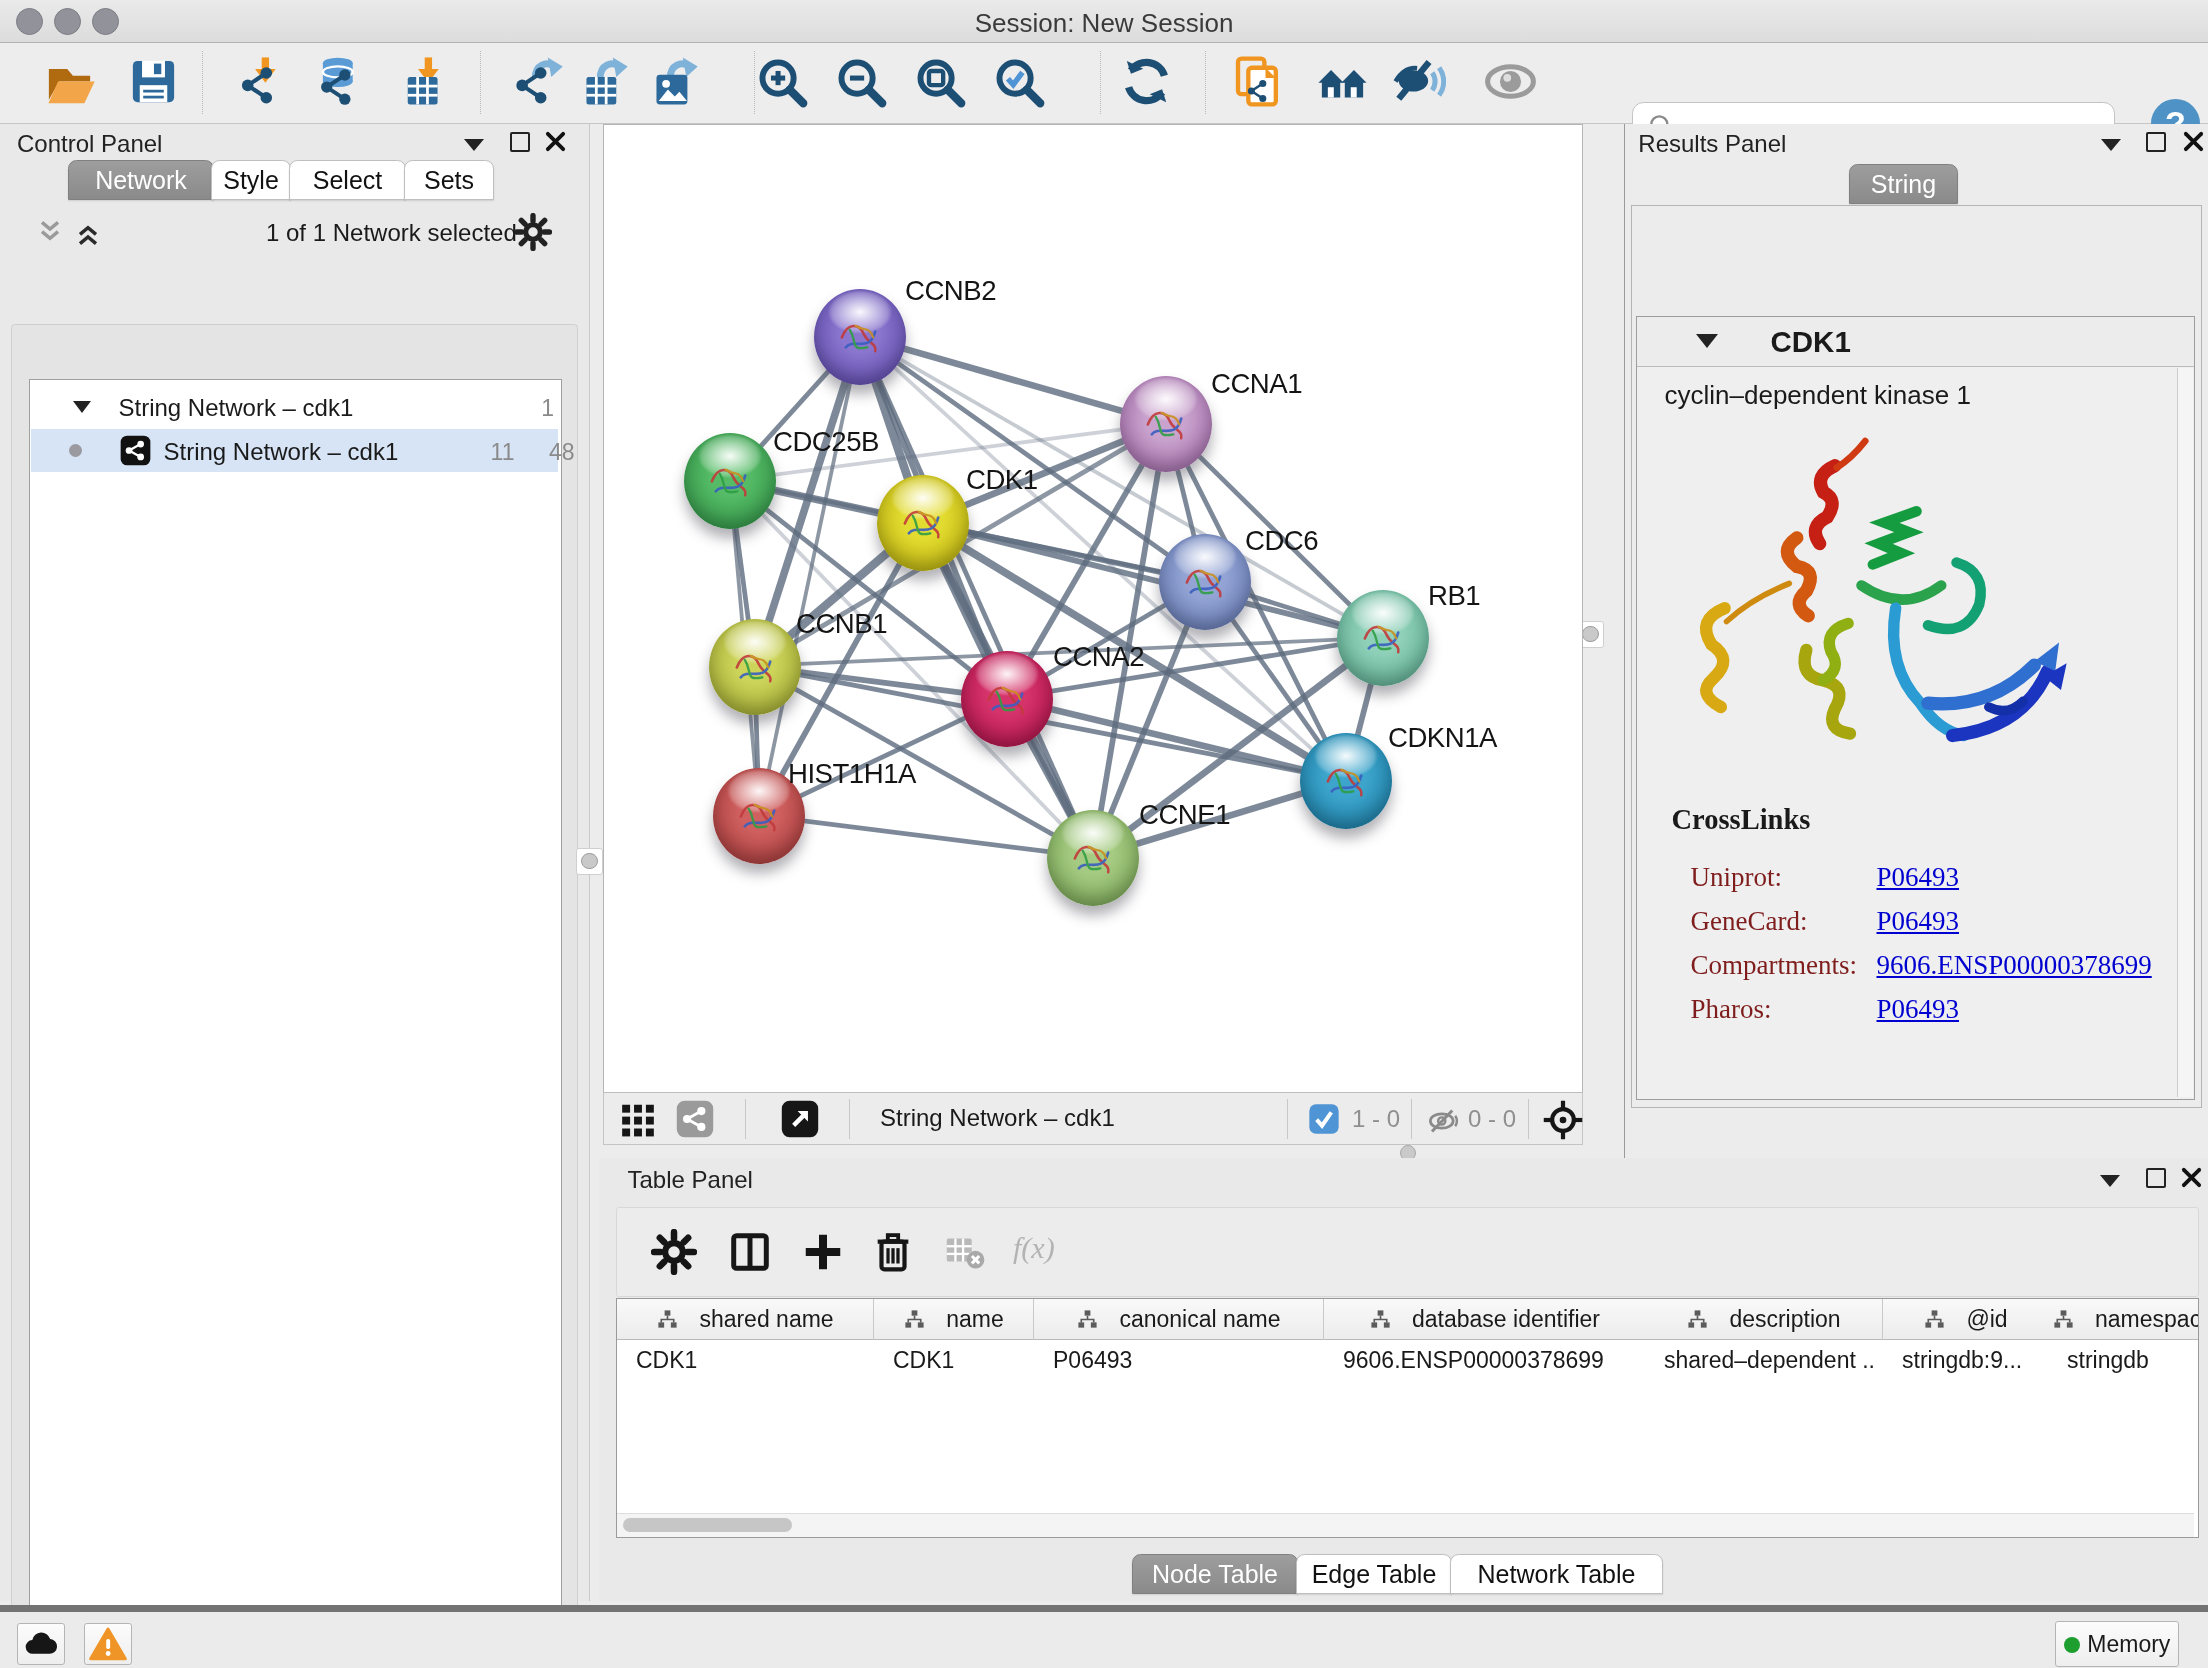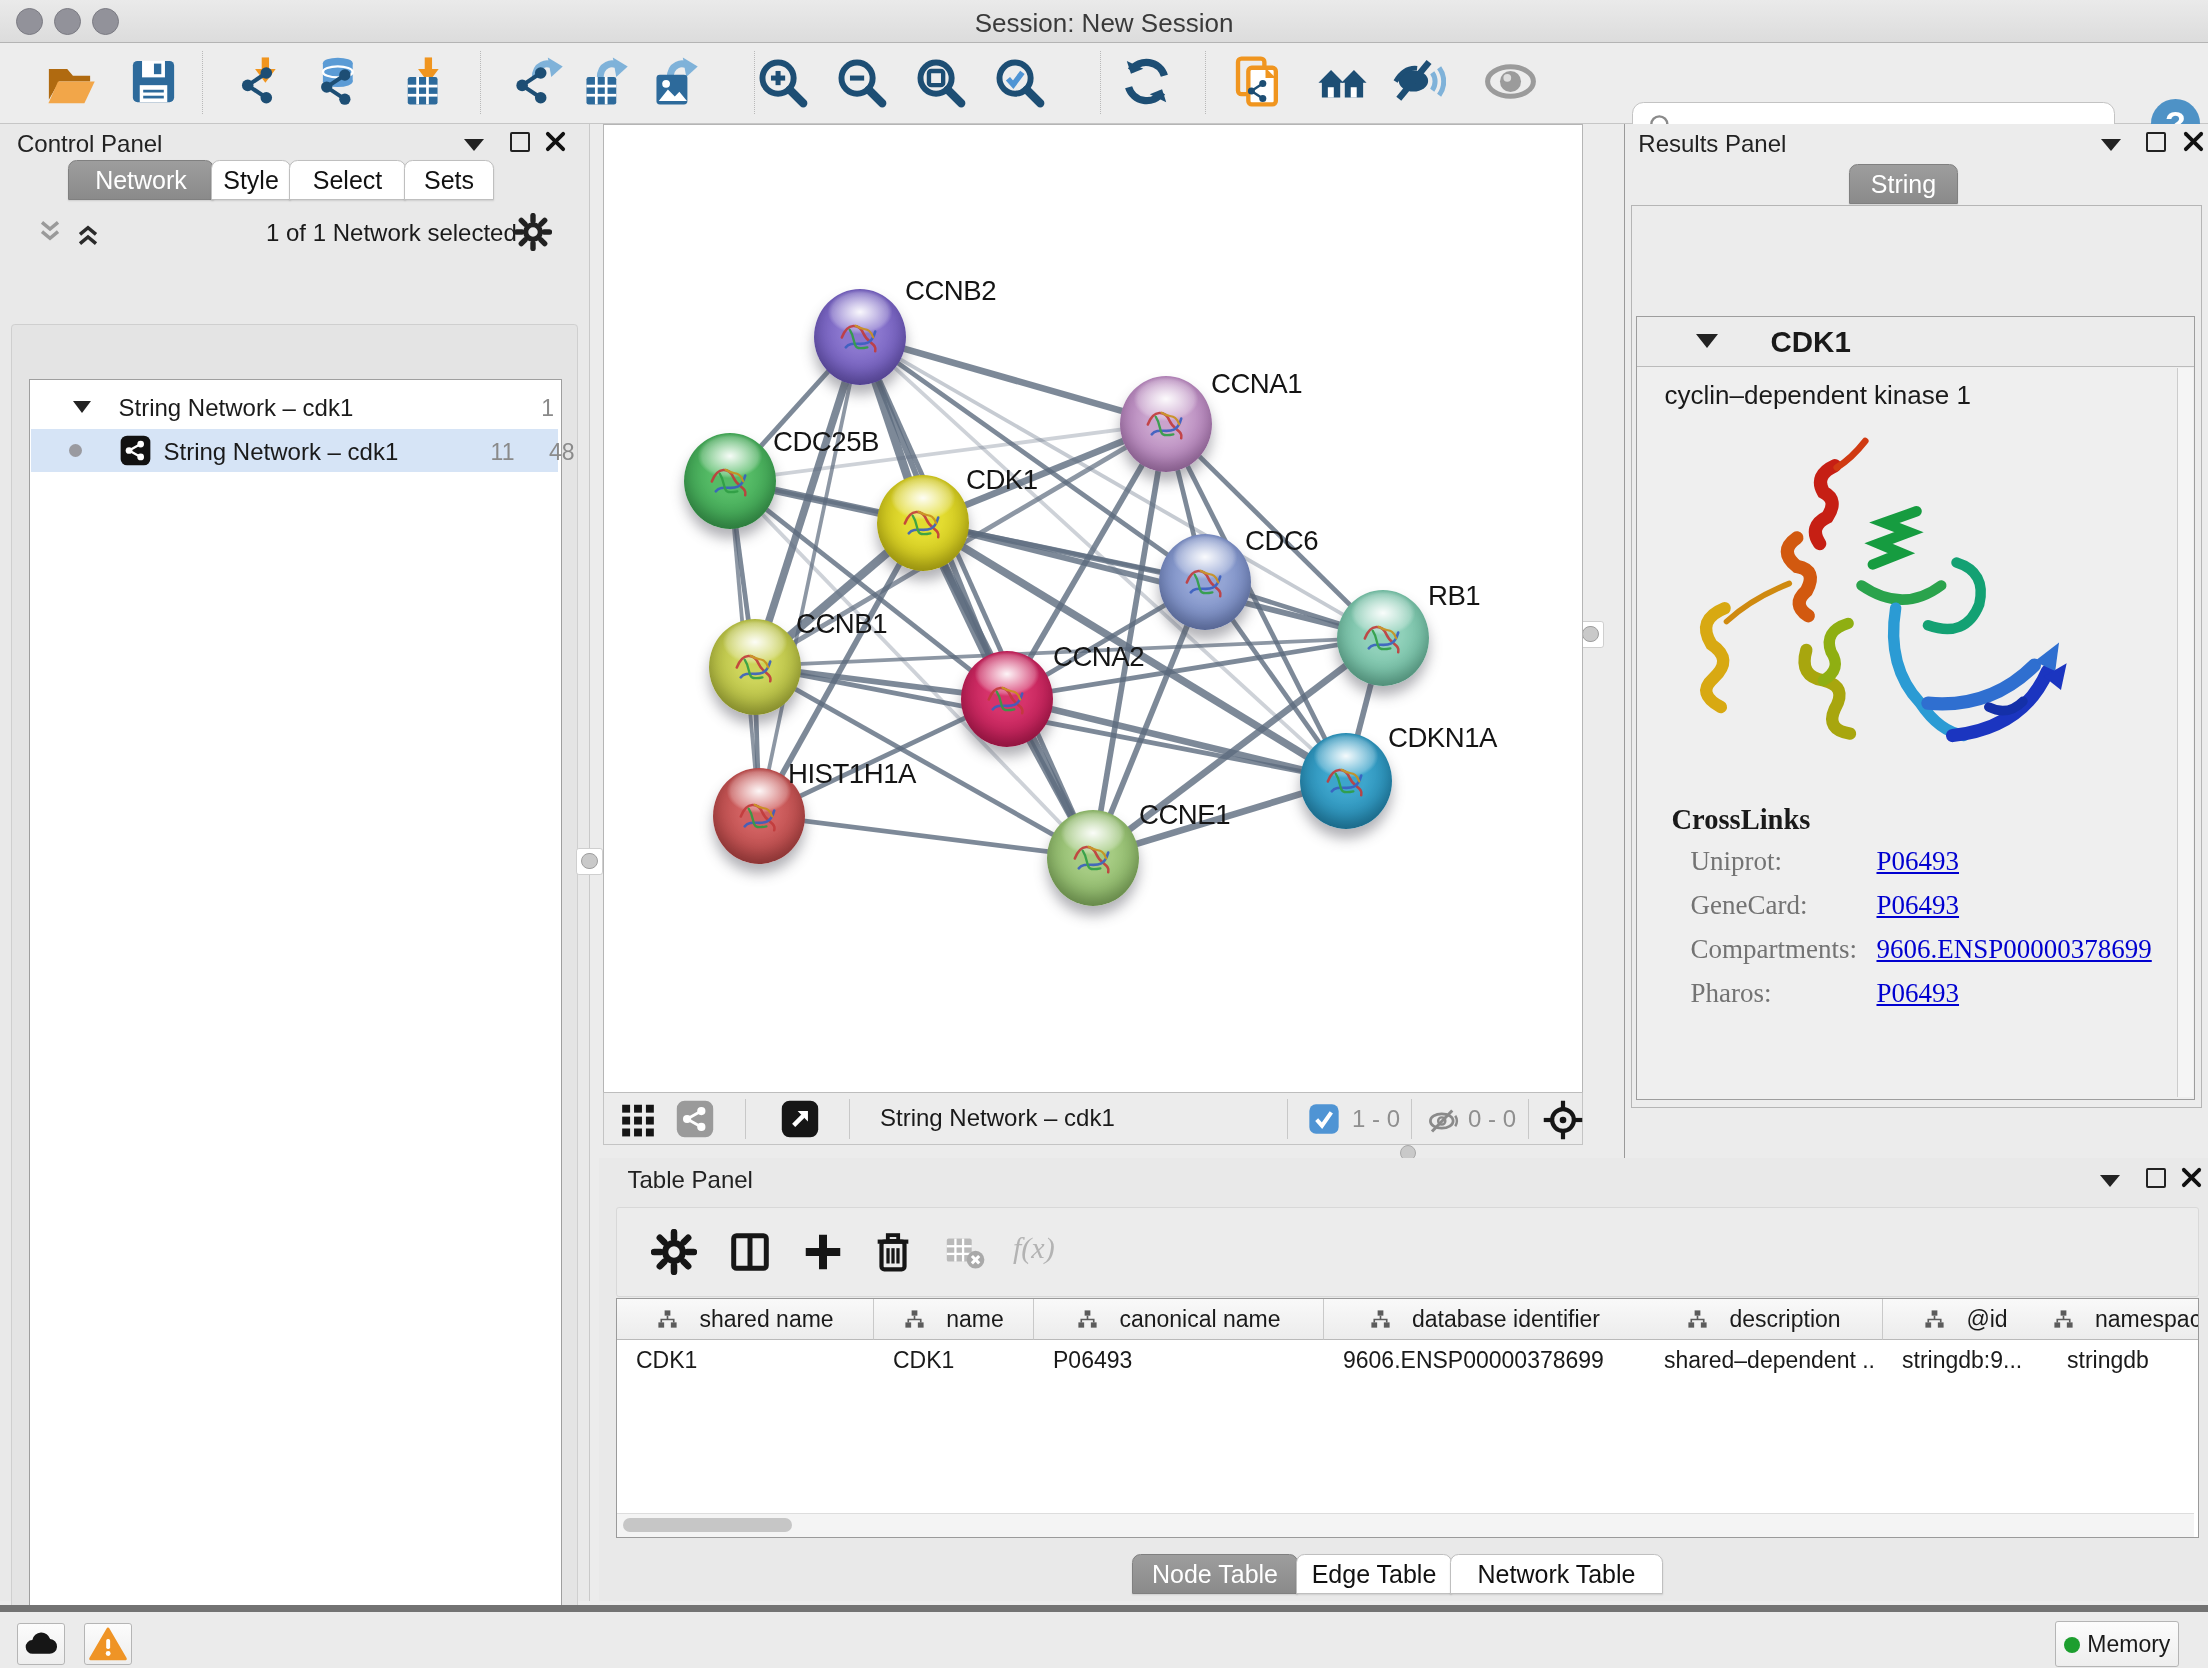--- a/index.html
+++ b/index.html
@@ -46,21 +46,21 @@
   
   #results-panel{left:1624px;top:124px;width:585px;height:1034px;background:#ececec;border-left:1.9px solid #9a9a9a;}
   #rp-outer{position:absolute;left:5.7px;top:81px;width:569px;height:901px;border:1px solid #b5b5b5;background:#ececec;}
   #rp-btnbox{position:absolute;left:4.8px;top:11.4px;width:557px;height:88px;border:1px solid #9d9d9d;}
   .rp-btn{position:absolute;top:21px;height:44px;background:linear-gradient(#ffffff,#f0f0f0);border:1px solid #bfbfbf;border-radius:9.5px;
      font-size:26px;text-align:center;cursor:pointer;box-shadow:0 1px 1.9px rgba(0,0,0,.15);}
   #rp-gene{position:absolute;left:4.8px;top:110px;width:557px;height:782px;border:1px solid #9d9d9d;background:#efefef;}
   #rp-genehdr{position:absolute;left:0;top:0;width:100%;height:49px;background:#ececec;border-bottom:1px solid #bbb;}
   #rp-scroll{position:absolute;right:1.9px;top:51px;width:15px;height:729px;background:#f5f5f5;border-left:1px solid #ccc;}
   .xl-row{height:44px;font-family:"Liberation Serif",serif;font-size:27px;}
-  .xl-row .k{display:inline-block;width:186px;color:#737373;}
+  .xl-row .k{display:inline-block;width:186px;color:#7f1d1d;margin-top:16px;}
   .xl-row a{color:#0000d0;text-decoration:underline;cursor:pointer;}
   
   #table-panel{left:599px;top:1158px;width:1609px;height:443px;background:#e9e9e9;}
   #tp-toolbar{position:absolute;left:17px;top:49px;width:1581px;height:88px;background:#ececec;border:1px solid #d8d8d8;border-radius:2.9px;}
   .tpicon{position:absolute;top:21px;width:46px;height:46px;cursor:pointer;}
   #tp-table{position:absolute;left:17px;top:140px;width:1581px;height:238px;background:#fff;border:1.9px solid #9a9a9a;overflow:hidden;}
   .thcell{position:absolute;top:0;height:40px;background:linear-gradient(#f9f9f9,#ececec);border-right:1px solid #c9c9c9;border-bottom:1.9px solid #b9b9b9;
      font-size:23px;display:flex;align-items:center;justify-content:center;gap:20px;cursor:pointer;}
   .tdcell{position:absolute;top:42px;height:38px;font-size:23px;line-height:38px;white-space:nowrap;overflow:hidden;}
   #tp-hscroll{position:absolute;left:0px;bottom:0px;width:1577px;height:23px;background:#f4f4f4;border-top:1px solid #ddd;}

